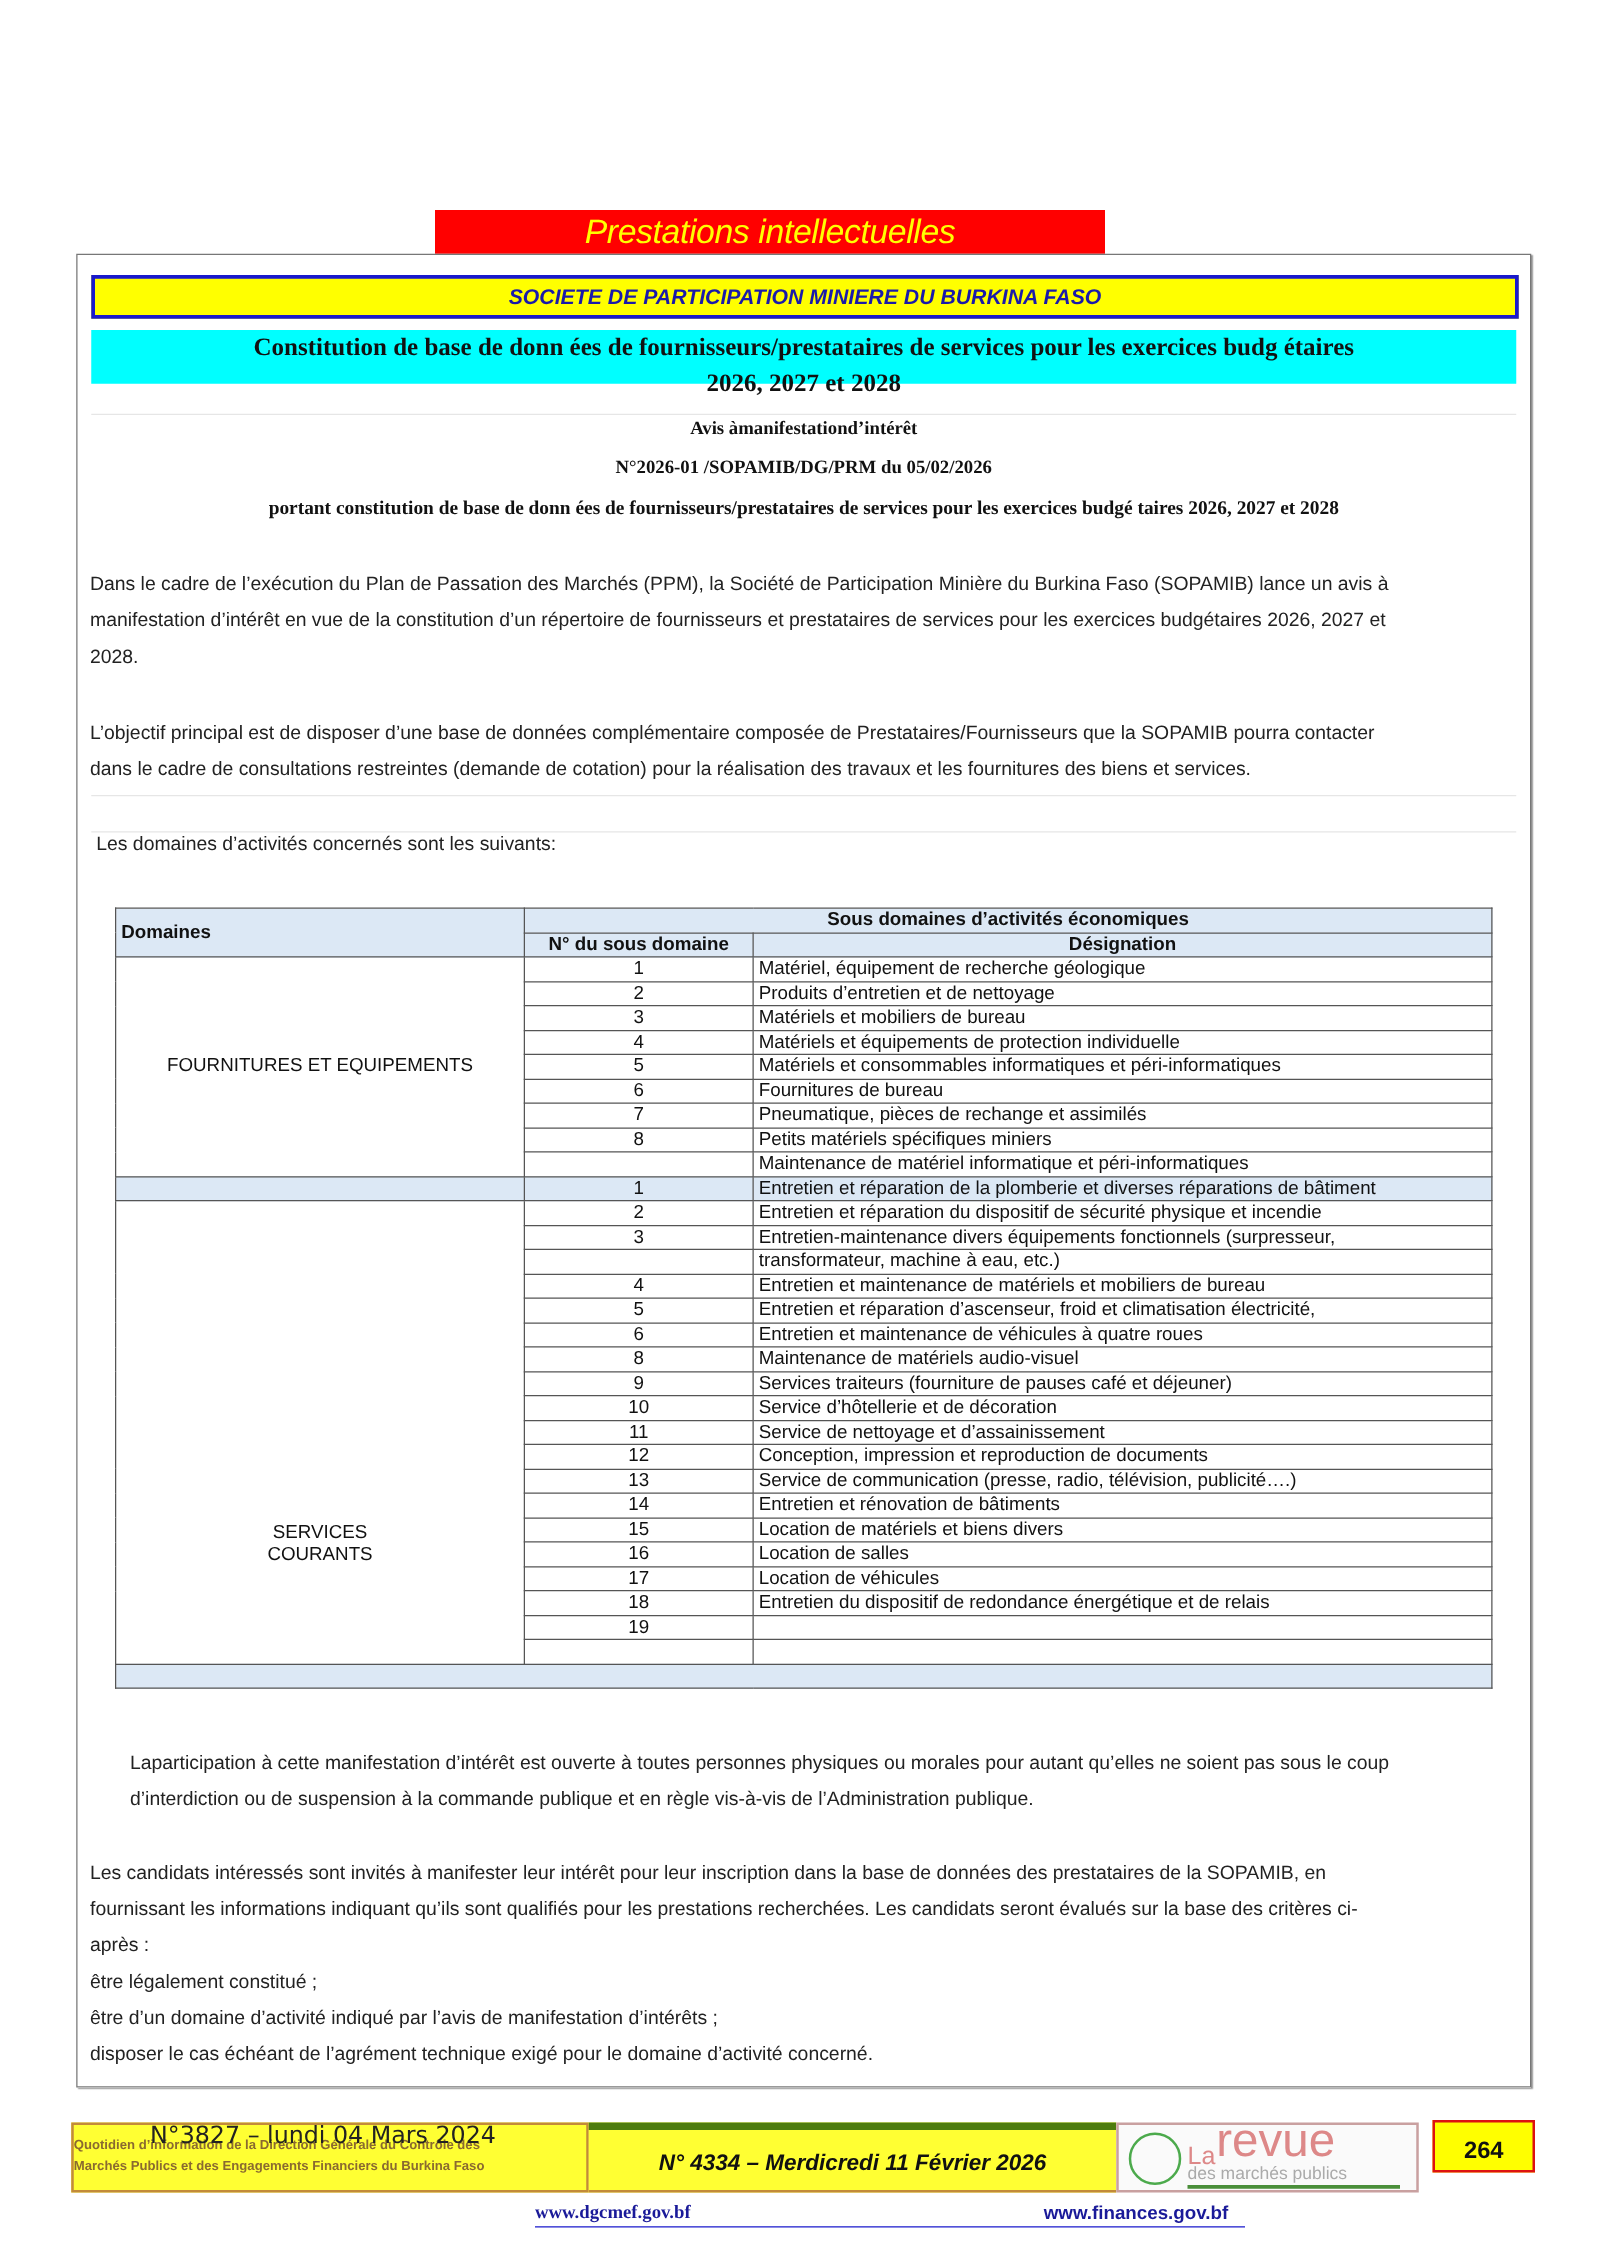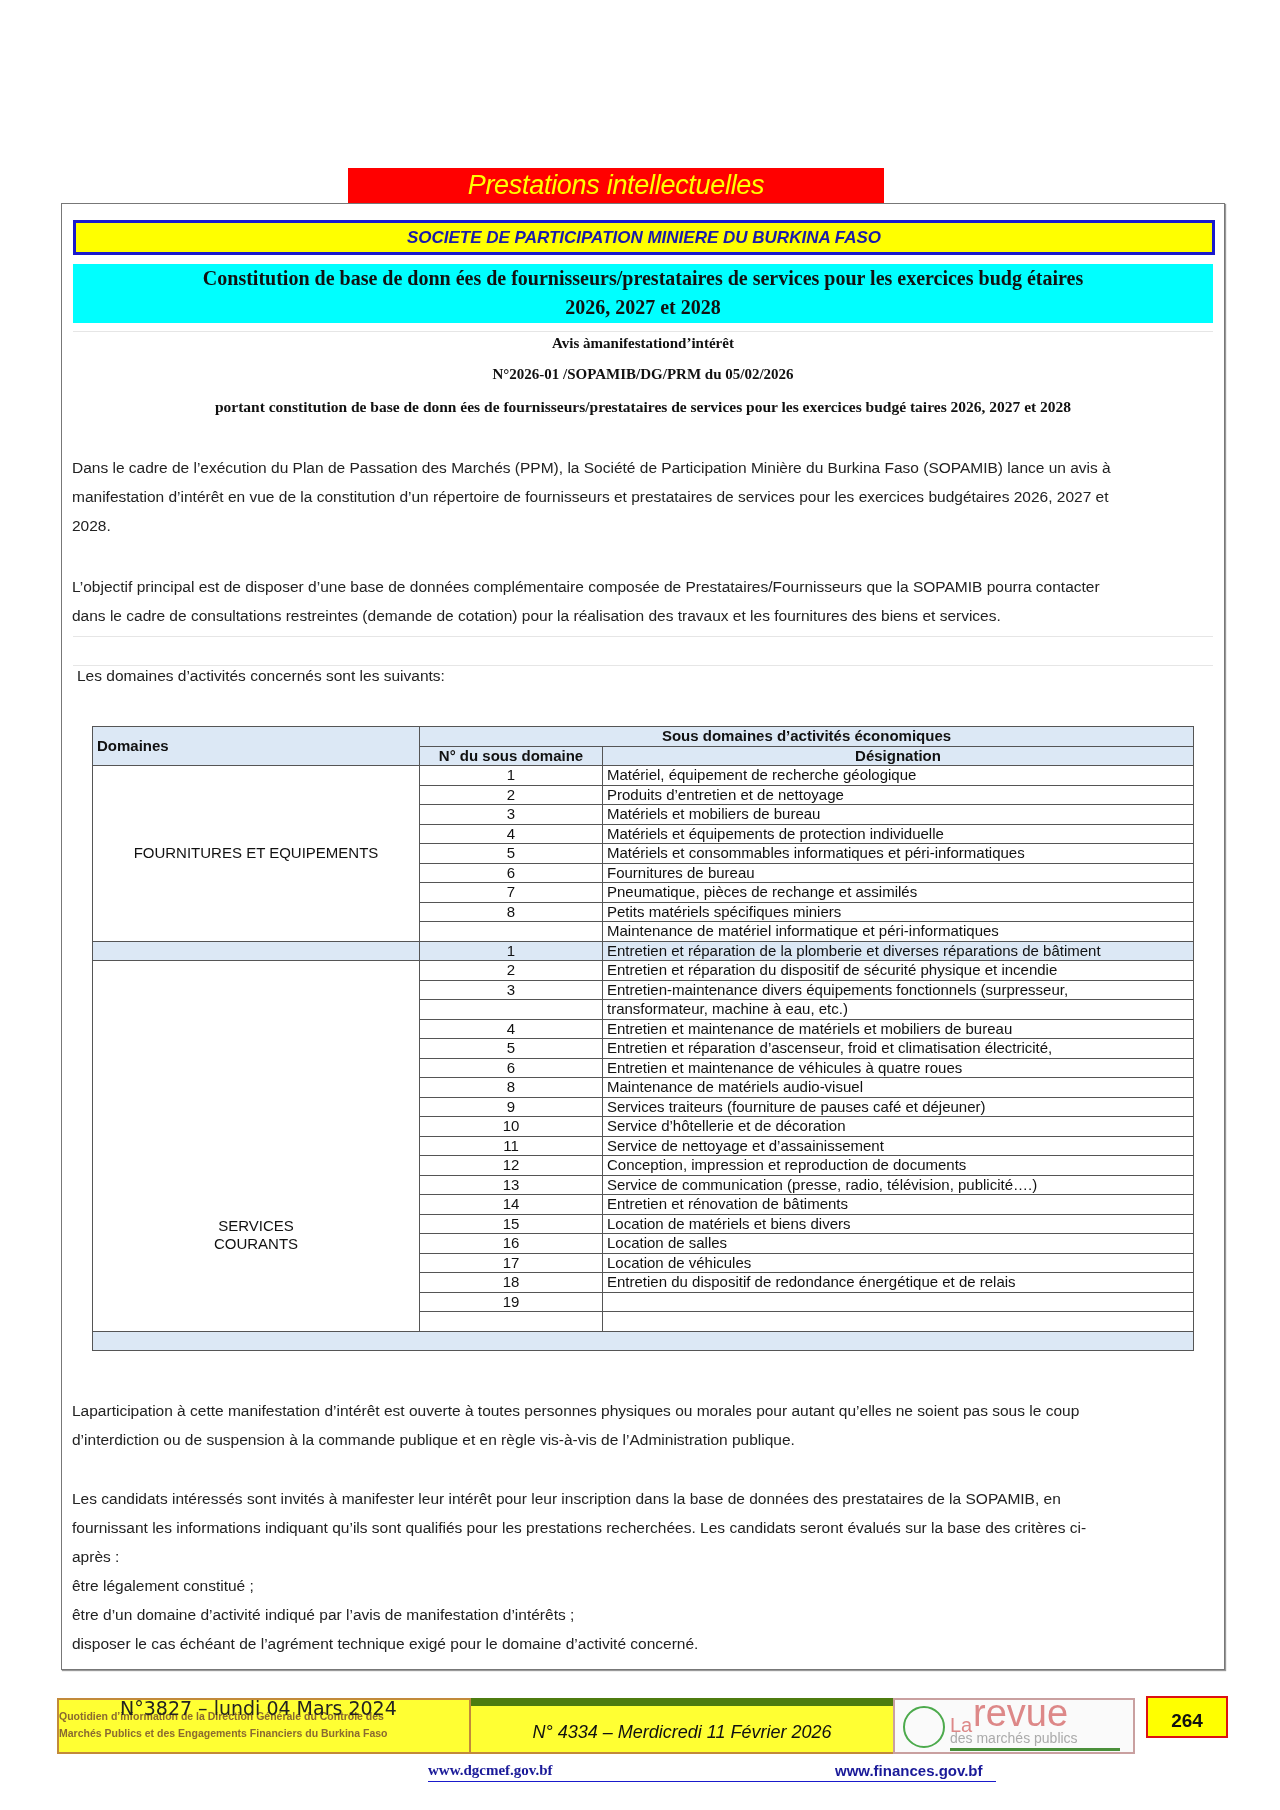--- a/index.html
+++ b/index.html
@@ -2,37 +2,37 @@
 <html><head>
 <meta charset="utf-8">
 <style>
   html, body { margin:0; padding:0; }
   body { width:1280px; height:1810px; position:relative; background:#ffffff; font-family:"Liberation Sans", sans-serif; color:#1a1a1a; overflow:hidden; }
   .abs { position:absolute; }
 
   .section-banner { left:348px; top:168px; width:536px; height:35px; background:#ff0000; color:#ffff00; font-family:"Liberation Sans", sans-serif; font-style:italic; font-size:27px; text-align:center; line-height:35px; letter-spacing:-0.3px; }
   .frame { left:61px; top:203px; width:1162px; height:1465px; border:1px solid #777; box-shadow:1px 1px 1px #999; }
   .org-box { left:73px; top:220px; width:1136px; height:29px; background:#ffff00; border:3px solid #1a1acc; color:#1a1aaa; font-weight:bold; font-style:italic; font-size:17px; text-align:center; line-height:29px; }
-  .title-box { left:73px; top:264px; width:1140px; height:59px; background:#00ffff; font-family:"Liberation Serif", serif; font-weight:bold; font-size:20px; text-align:center; line-height:29px; color:#111; }
+  .title-box { left:73px; top:264px; width:1140px; height:43px; background:#00ffff; font-family:"Liberation Serif", serif; font-weight:bold; font-size:20px; text-align:center; line-height:29px; color:#111; }
   .center-line { left:73px; width:1140px; text-align:center; font-family:"Liberation Serif", serif; font-weight:bold; color:#111; }
   .para { left:72px; width:1160px; font-size:15.5px; line-height:29px; color:#222; }
   .hr { left:73px; width:1140px; height:1px; background:#e6e6e6; }
 
   table.domains { position:absolute; left:92px; top:726px; width:1101px; border-collapse:collapse; font-size:15px; table-layout:fixed; }
   table.domains td { border:1px solid #555; padding:0 4px; height:18.5px; line-height:18px; vertical-align:middle; color:#111; }
   .th { background:#dce8f5; font-weight:bold; }
   .num { text-align:center; }
   .desig { text-align:left; white-space:nowrap; overflow:visible; }
   .sep-row td { background:#dce8f5; }
   .domain-cell { text-align:center; vertical-align:middle; }
   .footer-row td { background:#dce8f5; height:20px; }
 
   .footer-left { left:57px; top:1698px; width:414px; height:56px; background:#ffff33; border:2px solid #c28a3a; box-sizing:border-box; font-size:10.5px; font-weight:bold; color:#8a6a30; line-height:17px; padding:8px 0 0 0; }
   .footer-overlay { left:120px; top:1697px; font-size:19px; color:#222; font-family:"DejaVu Sans", sans-serif; }
-  .footer-mid { left:471px; top:1698px; width:422px; height:56px; background:#ffff33; border-top:8px solid #4d7c0f; border-bottom:2px solid #c28a3a; box-sizing:border-box; font-style:italic; font-weight:normal; font-size:18px; line-height:52px; text-align:center; color:#111; }
+  .footer-mid { left:471px; top:1698px; width:422px; height:56px; background:#ffff33; border-top:6px solid #4d7c0f; border-bottom:2px solid #c28a3a; box-sizing:border-box; font-style:italic; font-weight:bold; font-size:18px; line-height:52px; text-align:center; color:#111; }
   .footer-logo { left:893px; top:1698px; width:242px; height:56px; background:#fafafa; border:2px solid #c9a0a0; box-sizing:border-box; }
   .logo-circle { left:8px; top:6px; width:38px; height:38px; border:2px solid #4caa4c; border-radius:50%; }
   .logo-la { left:55px; top:14px; font-size:20px; color:#d88; }
   .logo-revue { left:78px; top:-8px; font-size:38px; color:#d88; }
   .logo-sub { left:55px; top:30px; font-size:14px; color:#aaa; }
   .logo-bar { left:55px; top:48px; width:170px; height:3px; background:#4a8f3a; }
   .page-box { left:1146px; top:1696px; width:82px; height:42px; background:#ffff00; border:2px solid #dd1111; box-sizing:border-box; font-weight:bold; font-size:19px; text-align:center; line-height:46px; color:#111; }
   .url { top:1762px; font-size:15px; font-weight:bold; color:#1a1a99; }
   .url-line { left:428px; top:1781px; width:568px; height:1px; background:#1a1acc; }
 </style>
@@ -209,21 +209,21 @@
         <td class="num"></td>
         <td class="desig"></td>
       </tr>
 
   <tr class="footer-row">
     <td colspan="3"></td>
   </tr>
 </tbody>
   </table>
 
-<div class="abs para" style="top:1396px;">
+<div class="abs para" style="top:1396px;margin-left:32px;">
   <div>Laparticipation à cette manifestation d’intérêt est ouverte à toutes personnes physiques ou morales pour autant qu’elles ne soient pas sous le coup</div>
   <div>d’interdiction ou de suspension à la commande publique et en règle vis-à-vis de l’Administration publique.</div>
 </div>
 
 <div class="abs para" style="top:1484px;">
   <div>Les candidats intéressés sont invités à manifester leur intérêt pour leur inscription dans la base de données des prestataires de la SOPAMIB, en</div>
   <div>fournissant les informations indiquant qu’ils sont qualifiés pour les prestations recherchées. Les candidats seront évalués sur la base des critères ci-</div>
   <div>après :</div>
   <div>être légalement constitué ;</div>
   <div>être d’un domaine d’activité indiqué par l’avis de manifestation d’intérêts ;</div>

